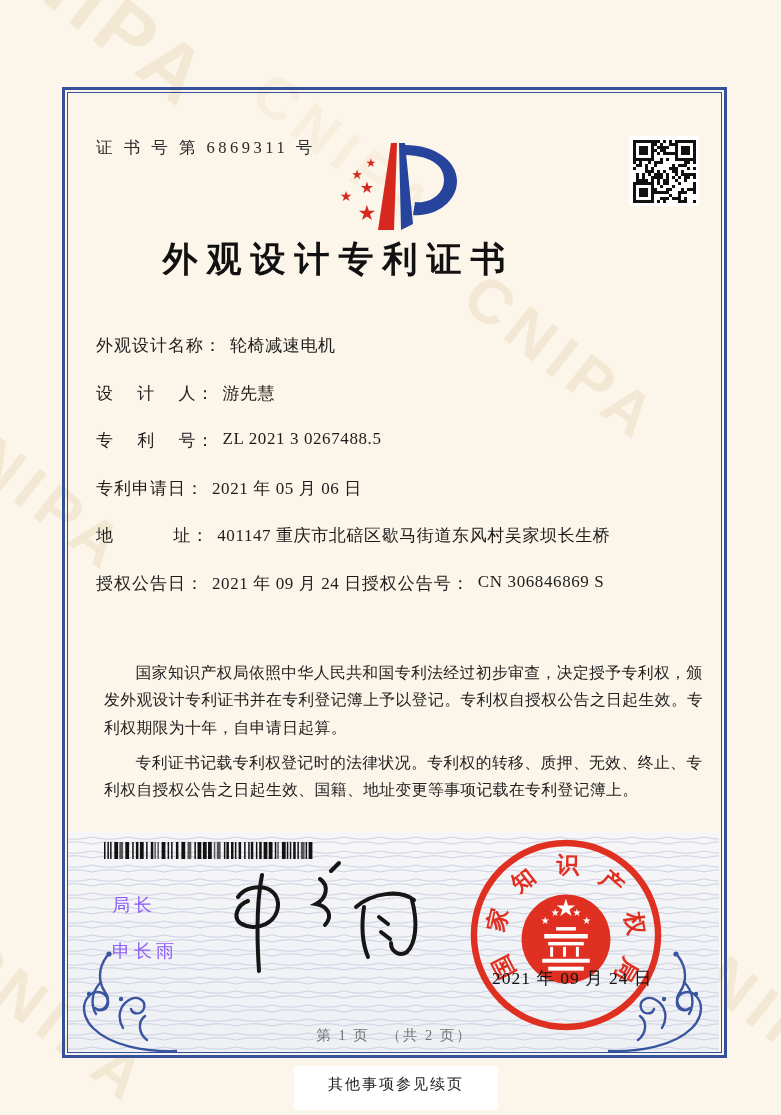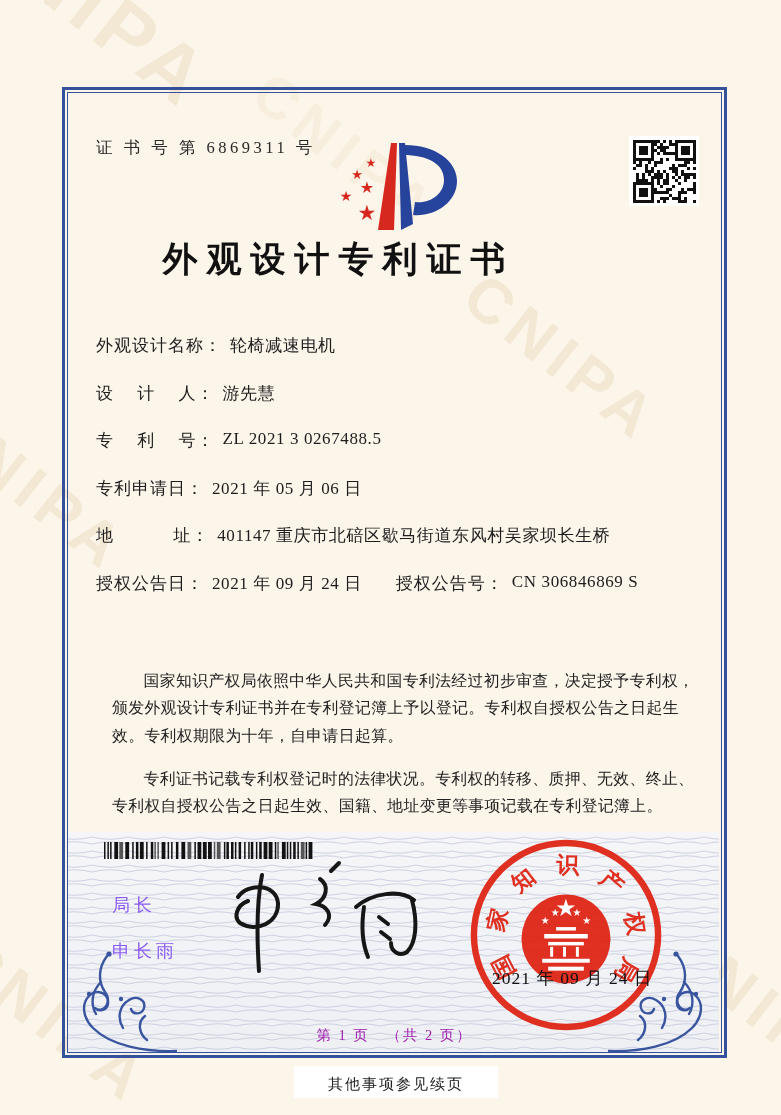--- a/index.html
+++ b/index.html
@@ -27,38 +27,38 @@
   .cert-no{position:absolute;left:96px;top:137px;font-size:16.5px;letter-spacing:3.5px;color:#2a2a2a;}
   .qr-box{position:absolute;left:629px;top:136px;width:70px;height:70px;background:#fff;
           display:flex;align-items:center;justify-content:center;}
   .logo{position:absolute;left:333px;top:131px;}
   .title{position:absolute;left:62px;width:553px;top:236px;text-align:center;
          font-size:35px;font-weight:700;letter-spacing:9px;color:#111;}
   .fields{position:absolute;left:96px;top:334px;width:618px;font-size:17px;color:#1d1d1d;}
   .field-row{height:47.6px;display:flex;align-items:flex-start;}
   .lbl{white-space:pre;letter-spacing:1px;}
   .val{margin-left:8px;letter-spacing:.6px;}
-  .pair2{margin-left:34px;display:flex;}
+  .pair2{display:flex;}
   .paras{position:absolute;left:96px;top:651px;width:618px;font-size:15.8px;
          line-height:1.73;color:#222;}
-  .paras p{margin:16px;text-indent:2em;letter-spacing:.4px;}
+  .paras p{margin:8px;text-indent:2em;letter-spacing:.4px;}
   .barcode{position:absolute;left:104px;top:842px;}
   .chief{position:absolute;left:112px;top:893px;font-family:"Liberation Sans","DejaVu Sans",sans-serif;
          font-size:18px;letter-spacing:4px;color:#8b5cf6;}
   .chief .nm{margin-top:22px;}
   .sig{position:absolute;left:222px;top:853px;}
   .seal{position:absolute;left:467px;top:836px;opacity:.94;}
   .seal-date{position:absolute;left:492px;top:966px;font-size:17.5px;letter-spacing:1px;
              color:#101010;white-space:nowrap;z-index:4;}
   .corner{position:absolute;z-index:3;}
   .corner-l{left:59px;top:944px;}
   .corner-r{left:608px;top:944px;transform:scaleX(-1);}
   .page-info{position:absolute;left:62px;width:665px;top:1026px;text-align:center;
-             font-size:14.5px;letter-spacing:2px;color:#a21caf;}
-  .cont-note{position:absolute;left:294px;top:1066px;width:204px;height:32px;background:#ffffff;
+             font-size:14.5px;letter-spacing:2px;color:#737373;}
+  .cont-note{position:absolute;left:294px;top:1066px;width:204px;height:44px;background:#ffffff;
              text-align:center;line-height:36px;font-size:15px;letter-spacing:2px;color:#222;}
 </style>
 </head>
 <body>
 
 <div class="page">
 
   <div class="wm wm1">CNIPA</div>
   <div class="wm wm2">CNIPA</div>
   <div class="wm wm3">CNIPA</div>

